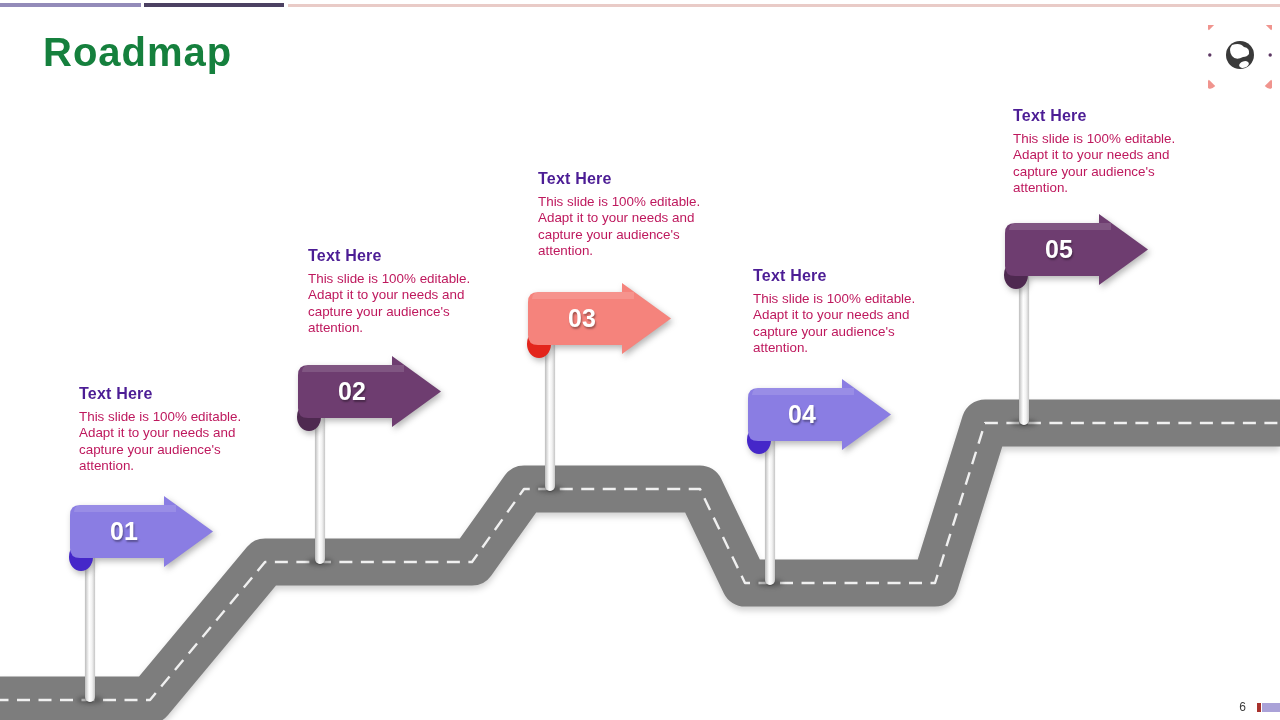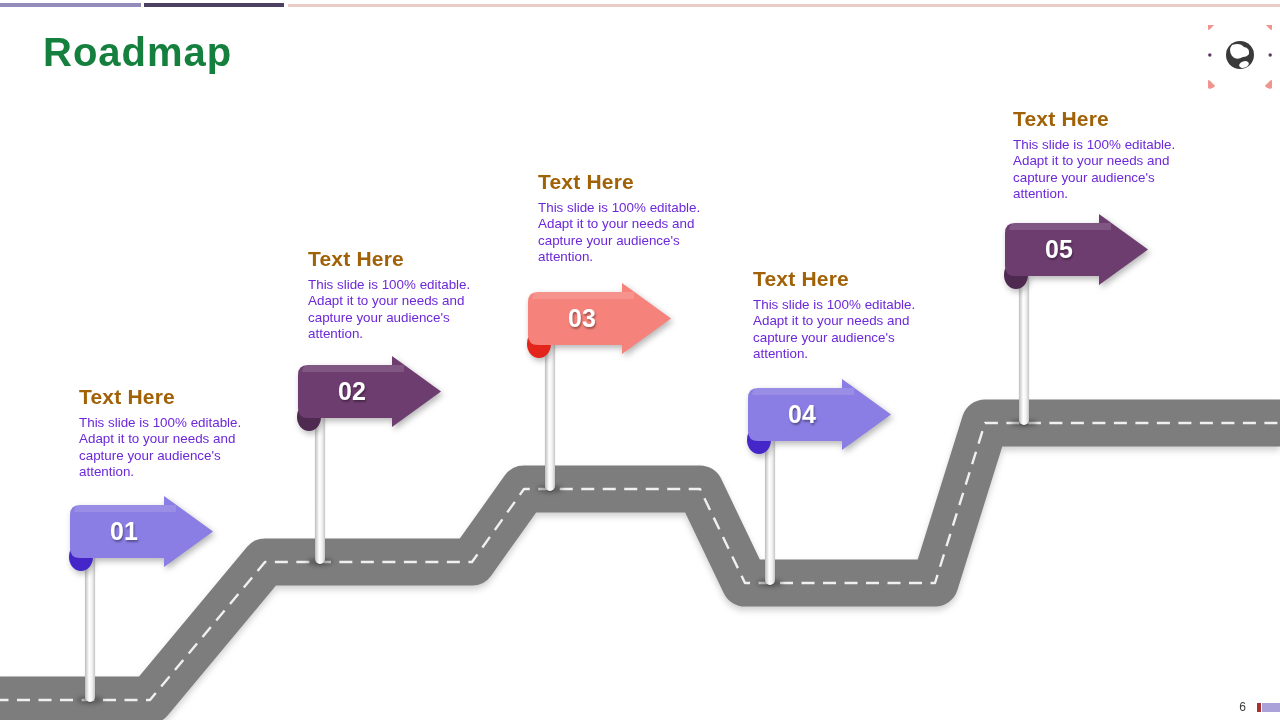--- a/index.html
+++ b/index.html
@@ -32,22 +32,22 @@
     position:absolute;width:26px;height:8px;border-radius:50%;
     background:rgba(40,40,40,0.38);filter:blur(2px);z-index:2;
   }
   .sign{position:absolute;width:160px;height:100px;z-index:4;
     filter:drop-shadow(2px 3px 3px rgba(90,90,90,0.45));}
   .sign text{
     font-family:"Liberation Sans", sans-serif;font-weight:bold;font-size:25px;
     text-shadow:1px 2px 2px rgba(0,0,0,0.35);
   }
   .mtext{position:absolute;width:166px;z-index:5;}
-  .mtext h3{margin:0 0 6px 0;font-size:21px;font-weight:bold;color:#a16207;letter-spacing:0.2px;}
-  .mtext p{margin:0;font-size:13.4px;line-height:1.22;color:#6d28d9;}
+  .mtext h3{margin:0 0 6px 0;font-size:16px;font-weight:bold;color:#4c1d95;letter-spacing:0.2px;}
+  .mtext p{margin:0;font-size:13.4px;line-height:1.22;color:#be185d;}
 
   
   .m1 .mtext{left:79px;top:385px;}   .m1 .sign{left:66px;top:485px;}
   .m1 .pole{left:85px;top:550px;height:152px;} .m1 .pole-shadow{left:77px;top:696px;}
   .m2 .mtext{left:308px;top:247px;}  .m2 .sign{left:294px;top:345px;}
   .m2 .pole{left:315px;top:410px;height:154px;} .m2 .pole-shadow{left:307px;top:558px;}
   .m3 .mtext{left:538px;top:170px;}  .m3 .sign{left:524px;top:272px;}
   .m3 .pole{left:545px;top:337px;height:154px;} .m3 .pole-shadow{left:537px;top:485px;}
   .m4 .mtext{left:753px;top:267px;}  .m4 .sign{left:744px;top:368px;}
   .m4 .pole{left:765px;top:432px;height:153px;} .m4 .pole-shadow{left:757px;top:579px;}

